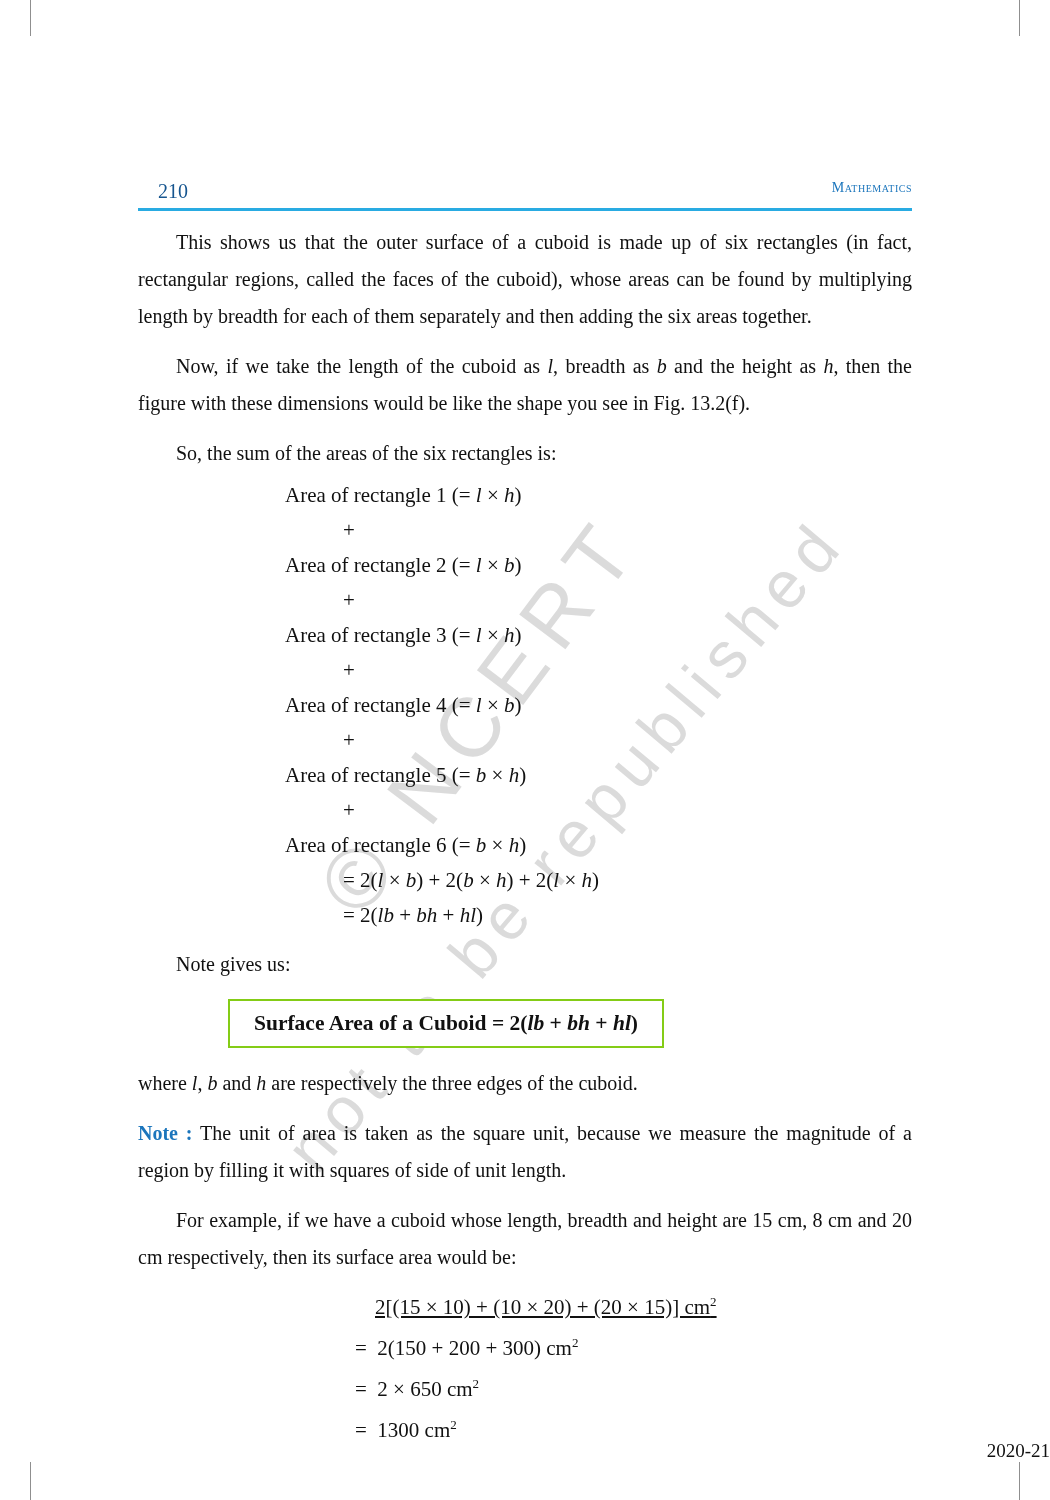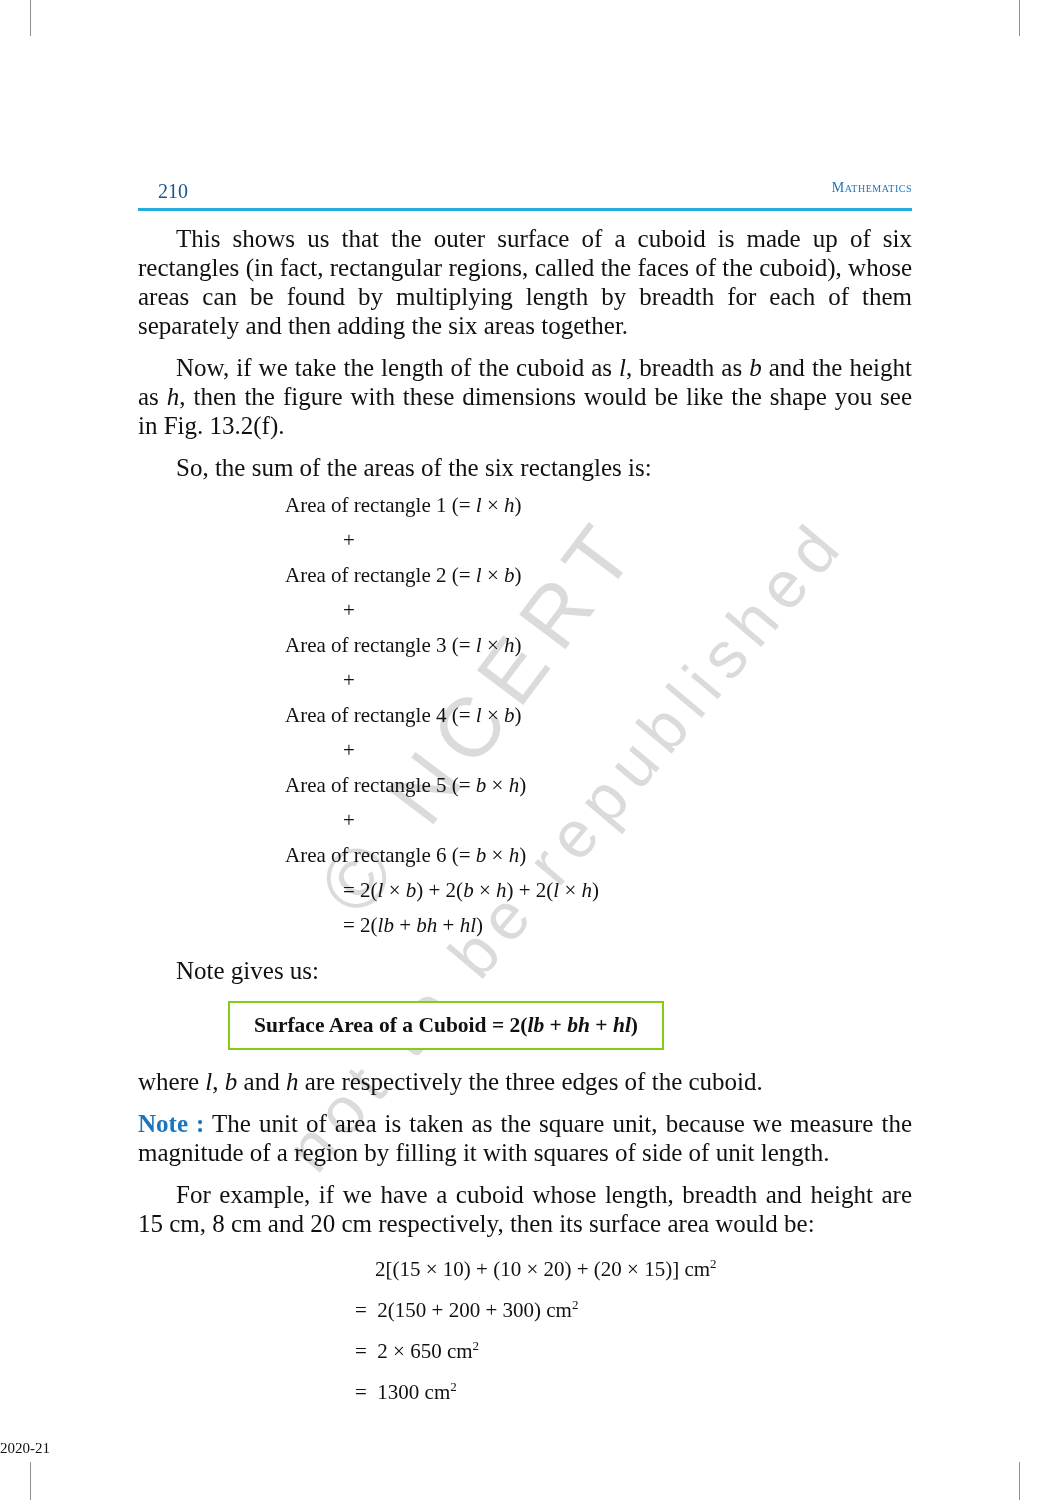--- a/index.html
+++ b/index.html
@@ -41,49 +41,49 @@
   .pagenum{color:#16558f;}
   .subject{
     color:#1b75bc;
     font-variant:small-caps;
     letter-spacing:.5px;
     font-size:14px;
   }
   .rule{height:3px;background:#29abe2;margin-top:5px;}
 
   .para{
-    font-size:25px;line-height:29px;margin:13px 0 0 0;
+    font-size:20px;line-height:37px;margin:13px 0 0 0;
     text-align:justify;
   }
   .para.indent{text-indent:38px;}
   .note-label{color:#1b75bc;font-weight:bold;}
 
   .sumblock{margin-top:6px;}
   .line{font-size:21px;line-height:35px;white-space:pre;}
   .line.rect{padding-left:147px;}
   .line.plus{padding-left:205px;}
   .line.res{padding-left:205px;}
 
   .formula-box{
     display:inline-block;
     margin:16px 0 4px 90px;
     border:2px solid #84cc16;
     padding:10px 24px;
     font-size:21.5px;font-weight:bold;
     background:#ffffff;
   }
   .eqblock{margin-top:8px;}
-  .line.eq-first{padding-left:237px;}
+  .line.eq-first{padding-left:237px;text-decoration:underline;}
   .line.eq{padding-left:217px;}
   sup{font-size:13px;}
 
   .footer{
     position:absolute;z-index:1;
     left:0;top:1440px;width:1050px;
-    text-align:left;font-size:15px;
+    text-align:right;font-size:19px;
     font-family:"Liberation Serif", serif;color:#111;
   }
 </style>
 </head>
 <body>
 
 <div class="page">
 
   <div class="edge edge-tl"></div>
   <div class="edge edge-tr"></div>

